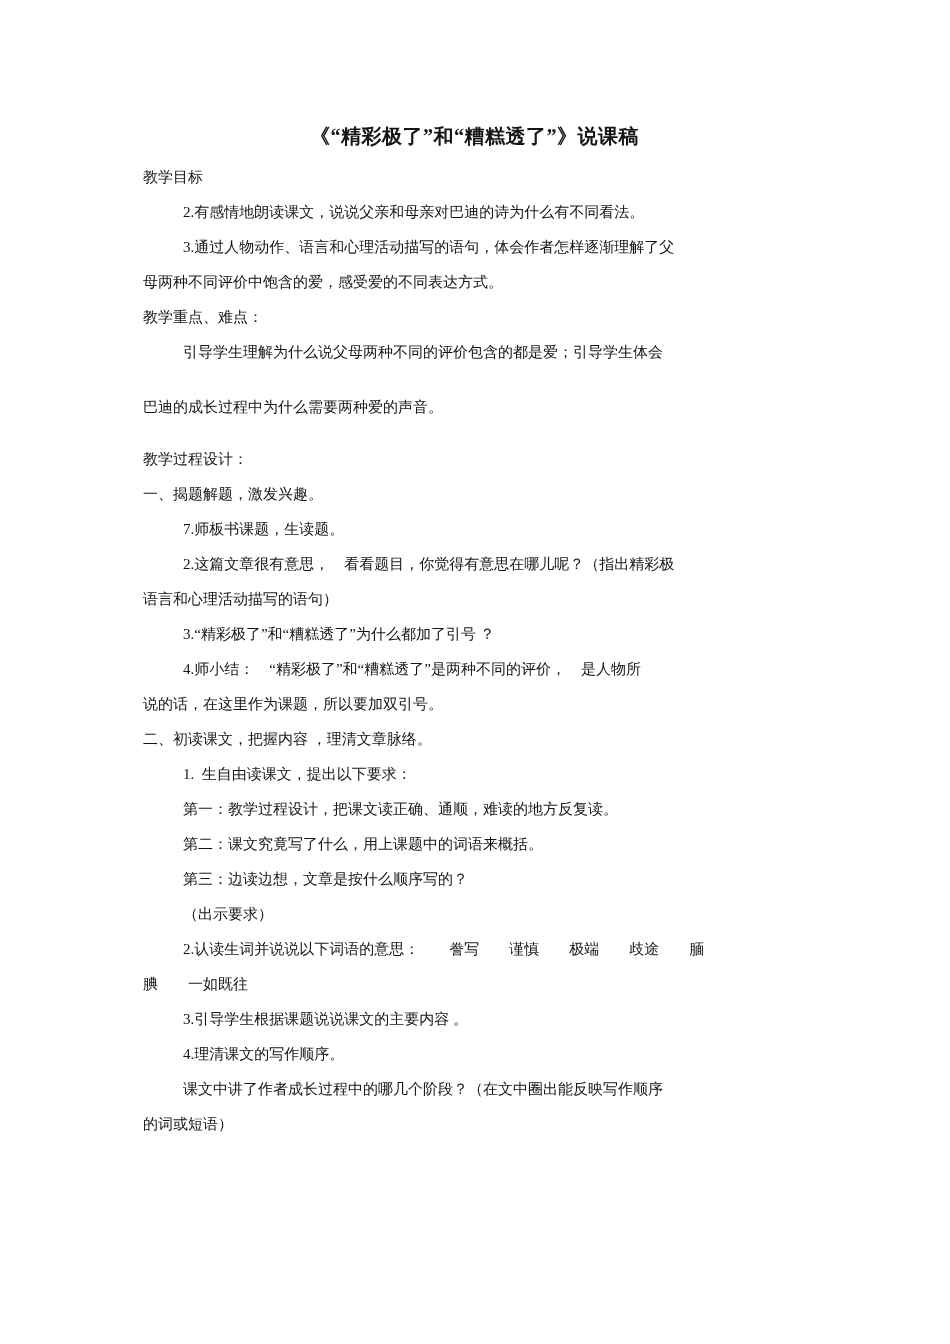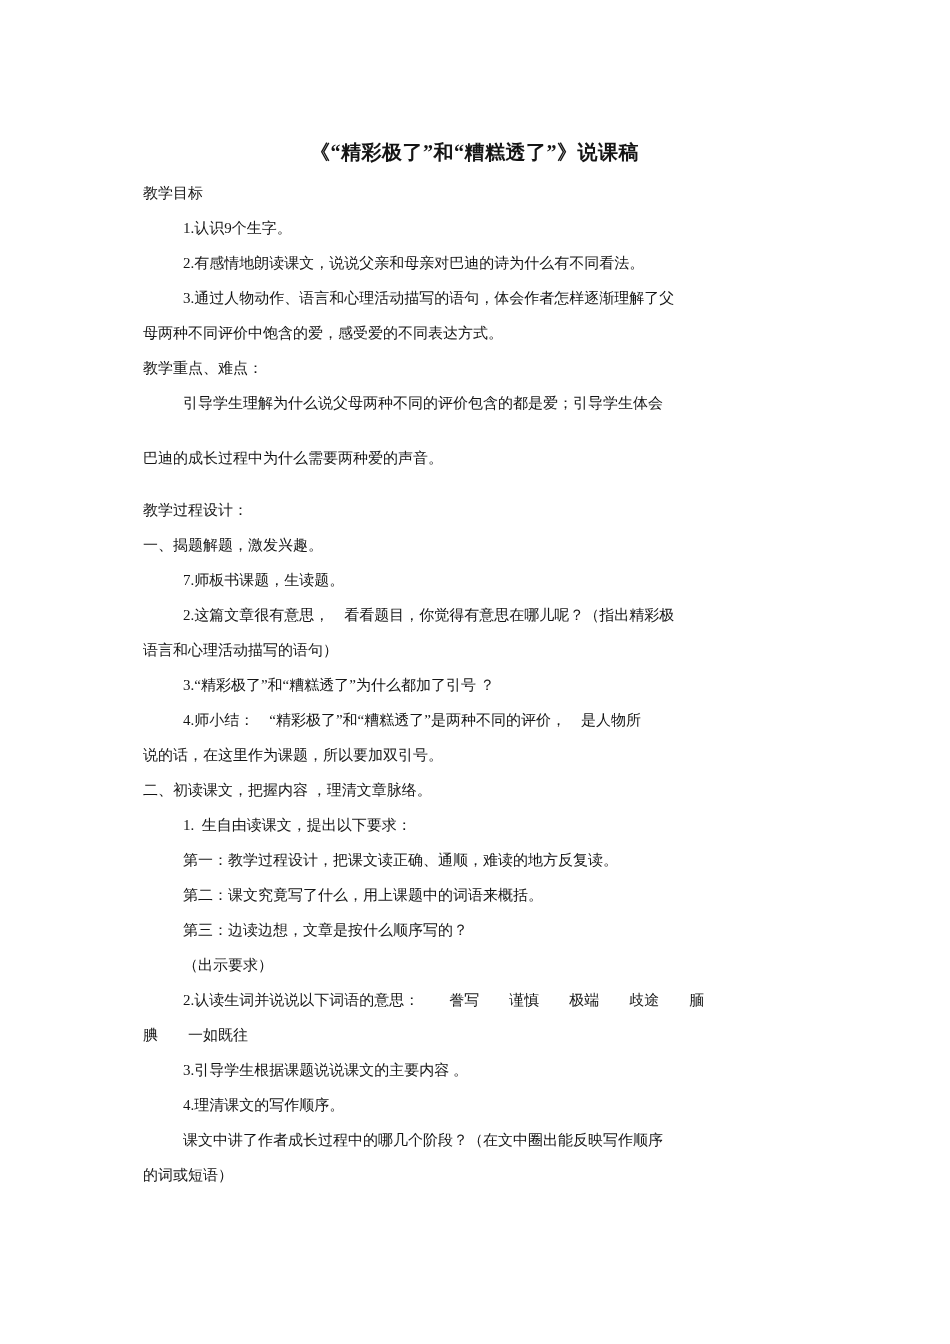--- a/index.html
+++ b/index.html
@@ -11,21 +11,20 @@
     position: relative;
     width: 950px;
     height: 1344px;
     background: #ffffff;
     overflow: hidden;
     font-family: "Liberation Serif", "DejaVu Serif", serif;
     color: #151515;
   }
   .content {
     padding: 118px 40px 0 143px;
-    margin-top: 16px;
   }
   .doc-title {
     width: 663px;
     font-size: 20px;
     font-weight: bold;
     line-height: 36px;
     text-align: center;
     margin-bottom: 6px;
     white-space: pre;
     letter-spacing: 0.5px;
@@ -44,21 +43,20 @@
 </style>
 </head>
 <body>
 
 <div class="page">
   <div class="content">
 
     <div class="doc-title">《“精彩极了”和“糟糕透了”》说课稿</div>
 
     <div class="line">教学目标</div>
-    <div class="line indent">1.认识9个生字。</div>
     <div class="line indent">2.有感情地朗读课文，说说父亲和母亲对巴迪的诗为什么有不同看法。</div>
     <div class="line indent">3.通过人物动作、语言和心理活动描写的语句，体会作者怎样逐渐理解了父</div>
     <div class="line">母两种不同评价中饱含的爱，感受爱的不同表达方式。</div>
 
     <div class="line">教学重点、难点：</div>
     <div class="line indent">引导学生理解为什么说父母两种不同的评价包含的都是爱；引导学生体会</div>
 
     <div class="spacer-a"></div>
 
     <div class="line"><span class="bold">巴迪</span><span>的成长过程中为什么需要两种爱的声音。</span></div>

